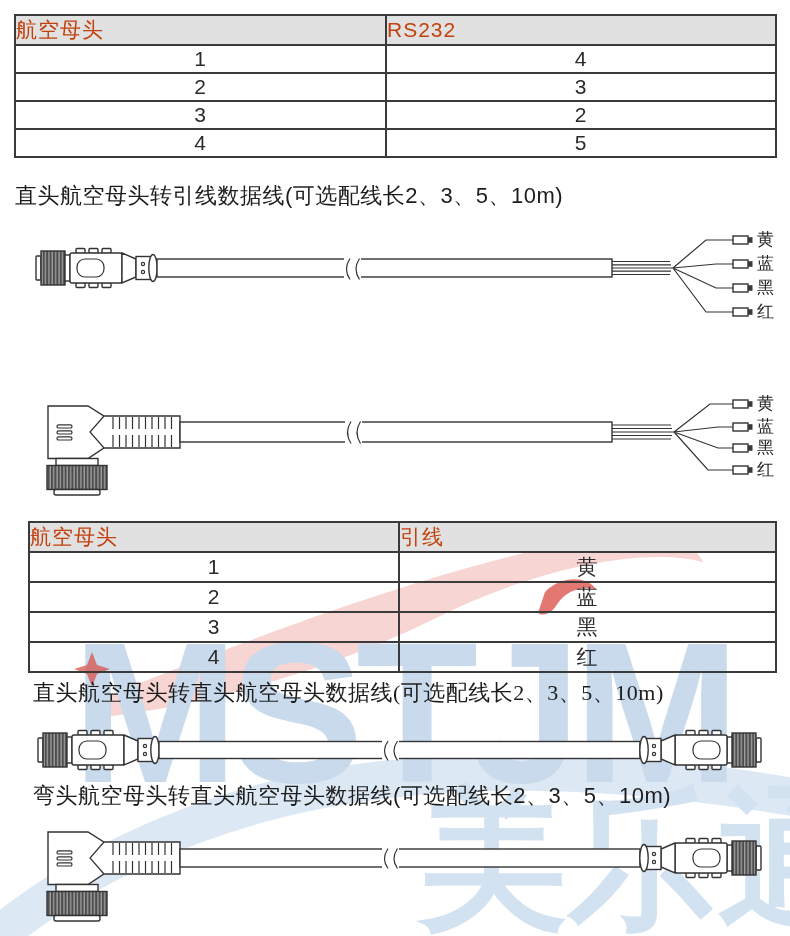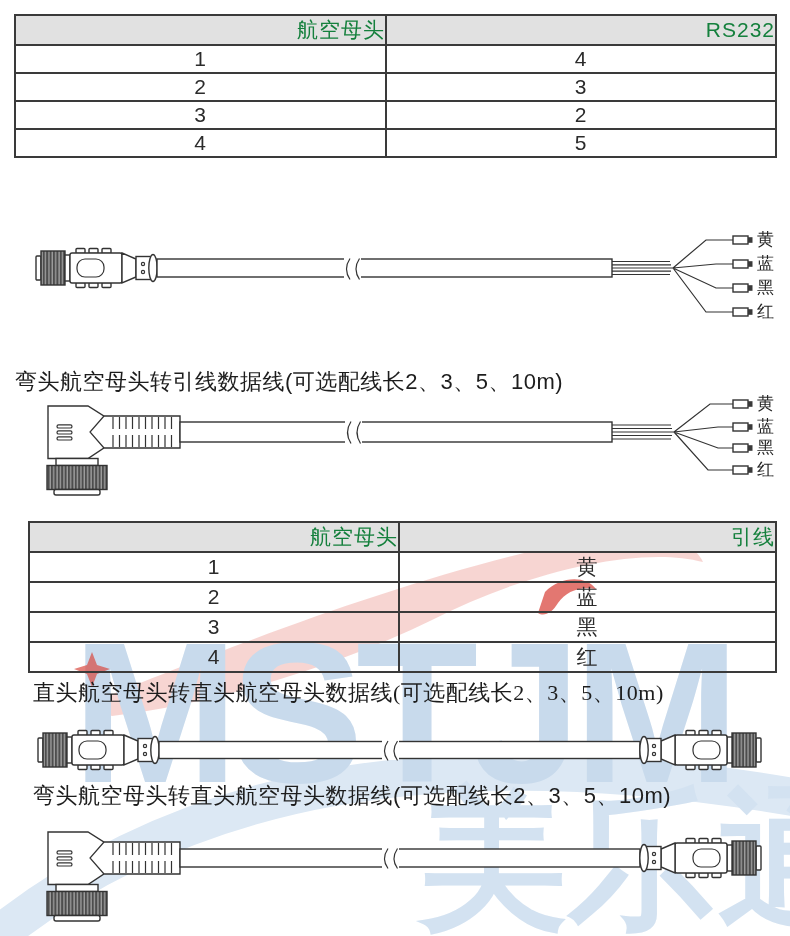--- a/index.html
+++ b/index.html
@@ -4,21 +4,21 @@
 <style>
   html,body{margin:0;padding:0;background:#fff;}
   .page{position:relative;width:790px;height:936px;background:#fff;overflow:hidden;
         font-family:"Liberation Sans","DejaVu Sans",sans-serif;color:#1f1f1f;}
   .wm{position:absolute;left:0;top:0;z-index:0;}
   .wm text{font-family:"Liberation Sans","DejaVu Sans",sans-serif;}
   .wm .latin{font-weight:bold;font-size:200px;letter-spacing:-8px;fill:#c8daec;}
   .wm .cn{font-weight:bold;font-size:150px;fill:#d3e2f1;}
   .tbl{position:absolute;z-index:1;border-collapse:collapse;table-layout:fixed;background:transparent;}
   .tbl th{background:#e1e1e1;font-weight:normal;font-size:21px;height:26px;
-          border:2px solid #3a3a3a;text-align:right;padding:0;color:#15803d;letter-spacing:1px;}
+          border:2px solid #3a3a3a;text-align:left;padding:0;color:#c2410c;letter-spacing:1px;}
   .tbl td{font-size:21px;height:26px;border:2px solid #3a3a3a;text-align:center;
           padding:0;color:#2b2b2b;background:transparent;letter-spacing:1px;}
   #tbl2 td{height:24px;}
   .heading{position:absolute;z-index:1;font-size:22px;line-height:26px;white-space:nowrap;
            color:#1d1d1d;letter-spacing:0.5px;}
   .diagram{position:absolute;left:0;z-index:1;width:790px;}
   .diagram svg{display:block;}
   .wire-label{position:absolute;z-index:2;font-size:17px;line-height:17px;color:#1f1f1f;}
   .w{fill:#fff;stroke:#333;stroke-width:1.4;}
   .ln{fill:none;stroke:#333;stroke-width:1.2;}
@@ -108,20 +108,21 @@
         <td>3</td>
         <td>2</td>
       </tr>
       <tr>
         <td>4</td>
         <td>5</td>
       </tr>
     </tbody>
   </table>
 
+  <div class="heading" style="left:15px;top:183px;">直头航空母头转引线数据线(可选配线长2、3、5、10m)</div>
 
   <div class="diagram" style="top:225px;height:110px;">
     <svg width="790" height="110" viewBox="0 225 790 110" xmlns="http://www.w3.org/2000/svg">
       <use href="#sc" transform="translate(36,268)"></use>
       <rect x="157" y="259" width="455" height="18" class="w"></rect>
       <rect x="344" y="257.5" width="17" height="21" fill="#fff"></rect>
       <path d="M350,258.5 q-7,10.5 0,21" class="ln" stroke-width="1.3"></path>
       <path d="M359.5,258.5 q-7,10.5 0,21" class="ln" stroke-width="1.3"></path>
       <path d="M612,261.5 H670 M612,264.8 H671 M612,268 H673 M612,271.2 H671 M612,274.5 H670" class="ln" stroke-width="1"></path>
       <path d="M673,268 L706,240 H733 M673,268 L716,264 H733 M673,268 L716,288 H733 M673,268 L706,312 H733" class="ln"></path>
@@ -129,21 +130,20 @@
       <use href="#term" transform="translate(733,264)"></use>
       <use href="#term" transform="translate(733,288)"></use>
       <use href="#term" transform="translate(733,312)"></use>
     </svg>
   </div>
   <span class="wire-label" style="left:757px;top:231px;">黄</span>
   <span class="wire-label" style="left:757px;top:255px;">蓝</span>
   <span class="wire-label" style="left:757px;top:279px;">黑</span>
   <span class="wire-label" style="left:757px;top:303px;">红</span>
 
-  <div class="heading" style="left:15px;top:369px;">弯头航空母头转引线数据线(可选配线长2、3、5、10m)</div>
 
   <div class="diagram" style="top:385px;height:115px;">
     <svg width="790" height="115" viewBox="0 385 790 115" xmlns="http://www.w3.org/2000/svg">
       <use href="#elbow" transform="translate(0,432)"></use>
       <rect x="180" y="422" width="432" height="20" class="w"></rect>
       <rect x="345" y="420.5" width="17" height="23" fill="#fff"></rect>
       <path d="M351,421.5 q-7,11 0,22" class="ln" stroke-width="1.3"></path>
       <path d="M360.5,421.5 q-7,11 0,22" class="ln" stroke-width="1.3"></path>
       <path d="M612,425 H671 M612,428.5 H672 M612,432 H674 M612,435.5 H672 M612,439 H671" class="ln" stroke-width="1"></path>
       <path d="M674,432 L710,404 H733 M674,432 L718,427 H733 M674,432 L718,448 H733 M674,432 L708,470 H733" class="ln"></path>

